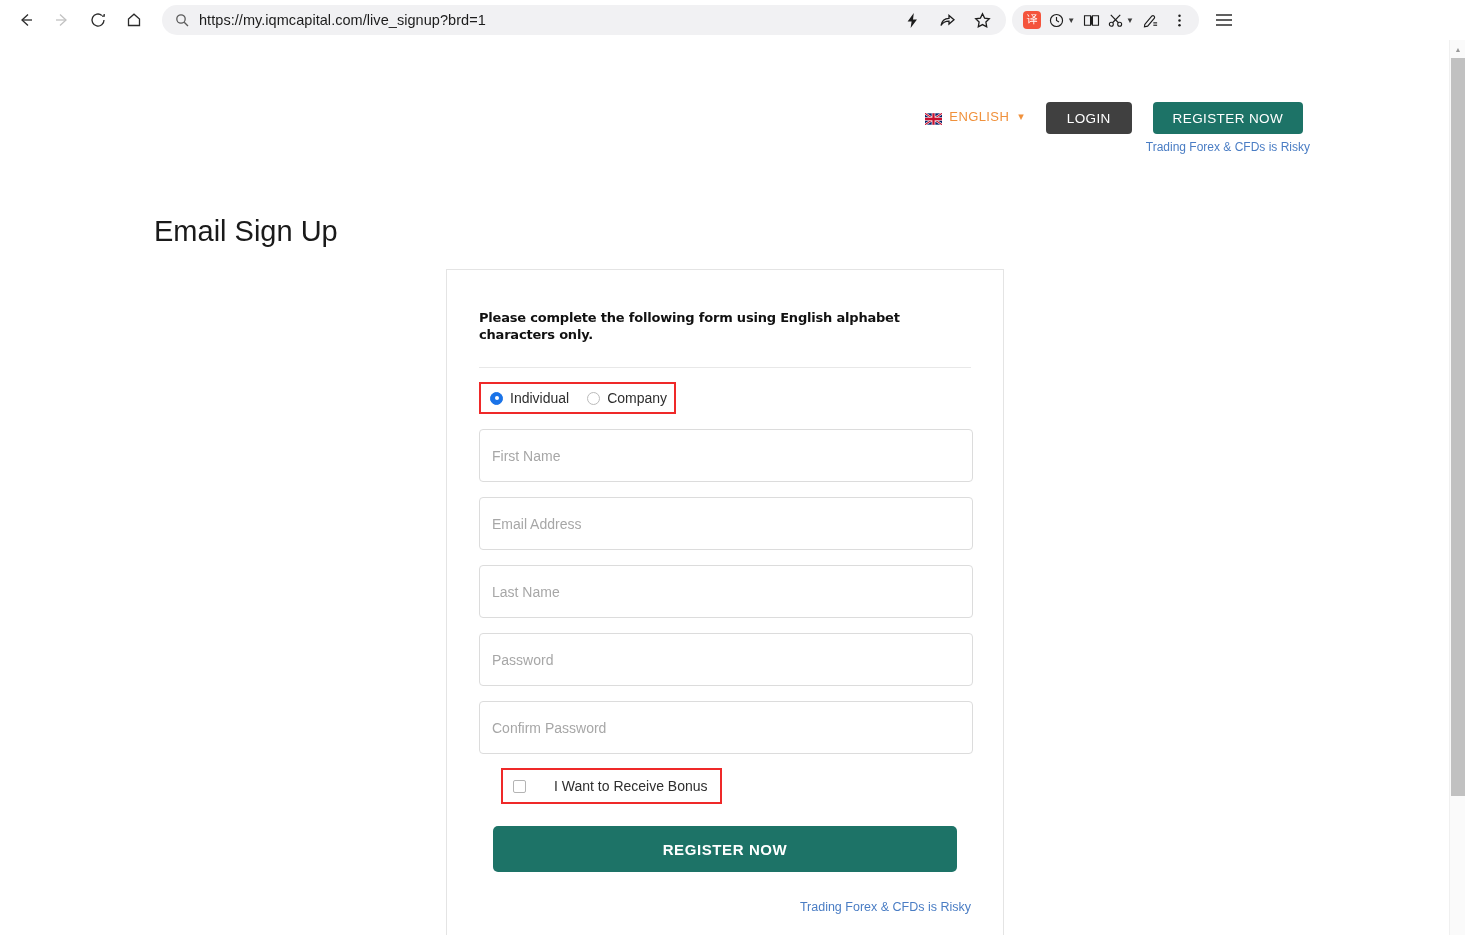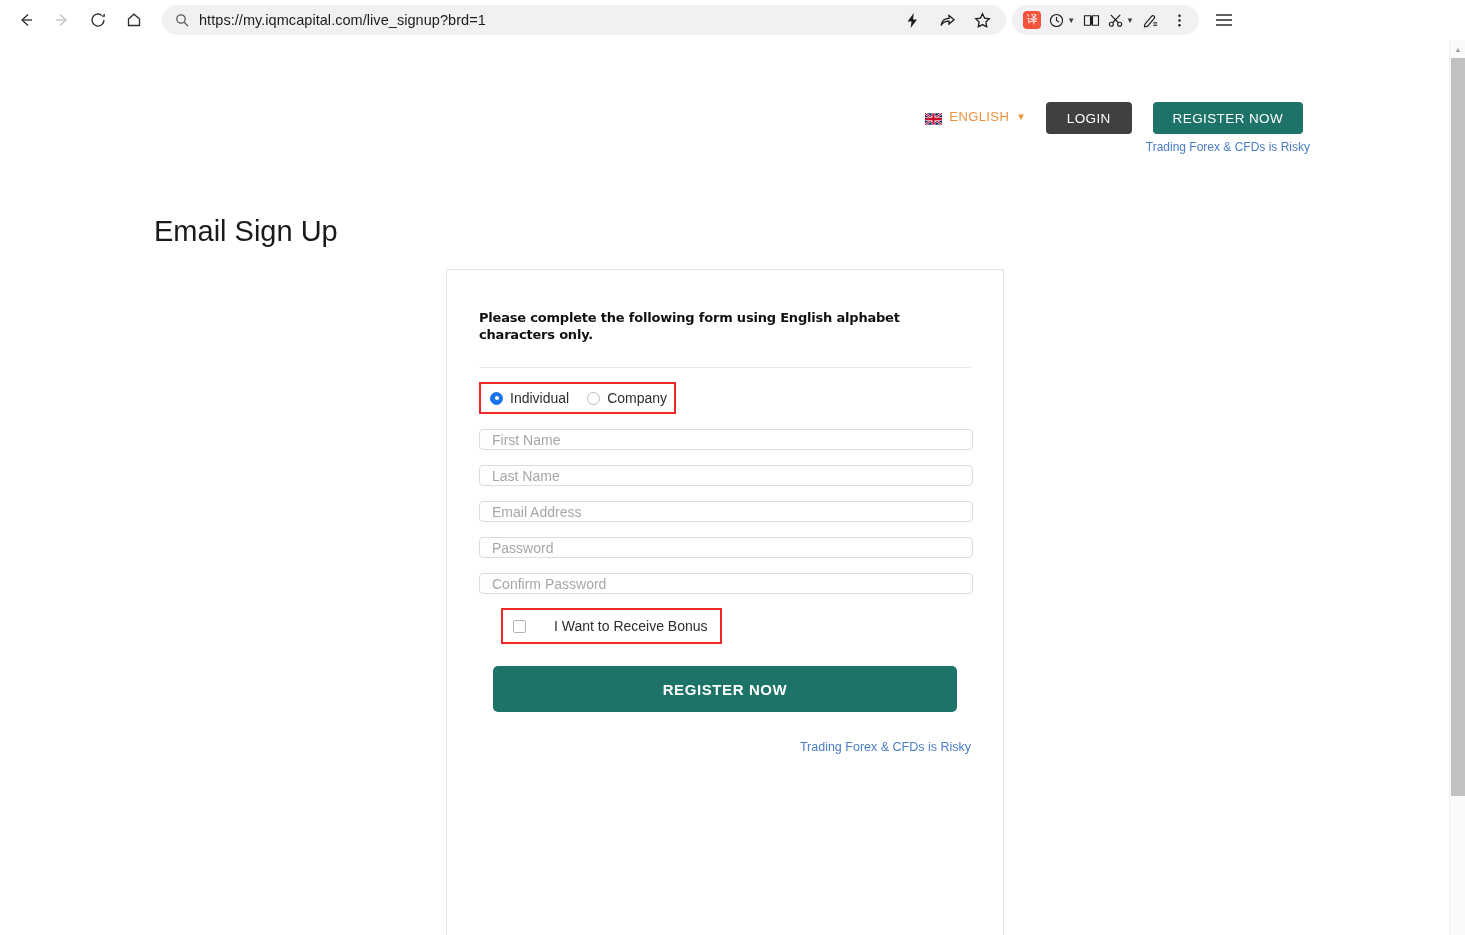--- a/index.html
+++ b/index.html
@@ -198,21 +198,21 @@
   }
   .radio-dot.checked { border: 1px solid #1a73e8; background: #1a73e8; }
   .radio-dot.checked::after {
     content: ""; width: 4px; height: 4px;
     border-radius: 50%; background: #ffffff;
   }
   .radio-label { font-size: 14px; color: #2e2e2e; }
 
   .field {
     display: block;
-    width: 494px; height: 21px;
+    width: 494px; height: 53px;
     border: 1px solid #dcdcdc;
     border-radius: 4px;
     margin-top: 15px;
     padding: 0 12px;
     font-size: 14px;
     font-family: "Liberation Sans", sans-serif;
     color: #222222;
     background: #ffffff;
     outline: none;
   }
@@ -460,22 +460,22 @@
         <span class="radio-dot checked"></span>
         <span class="radio-label">Individual</span>
       </label>
       <label class="radio-opt">
         <span class="radio-dot"></span>
         <span class="radio-label">Company</span>
       </label>
     </div>
 
     <input class="field" type="text" placeholder="First Name" style="">
+    <input class="field" type="text" placeholder="Email Address" style="">
     <input class="field" type="text" placeholder="Last Name" style="">
-    <input class="field" type="text" placeholder="Email Address" style="">
     <input class="field" type="password" placeholder="Password" style="">
     <input class="field" type="password" placeholder="Confirm Password" style="">
 
 
 
     <label class="bonus-wrap">
       <span class="checkbox-sq"></span>
       <span class="bonus-label">I Want to Receive Bonus</span>
     </label>
 

